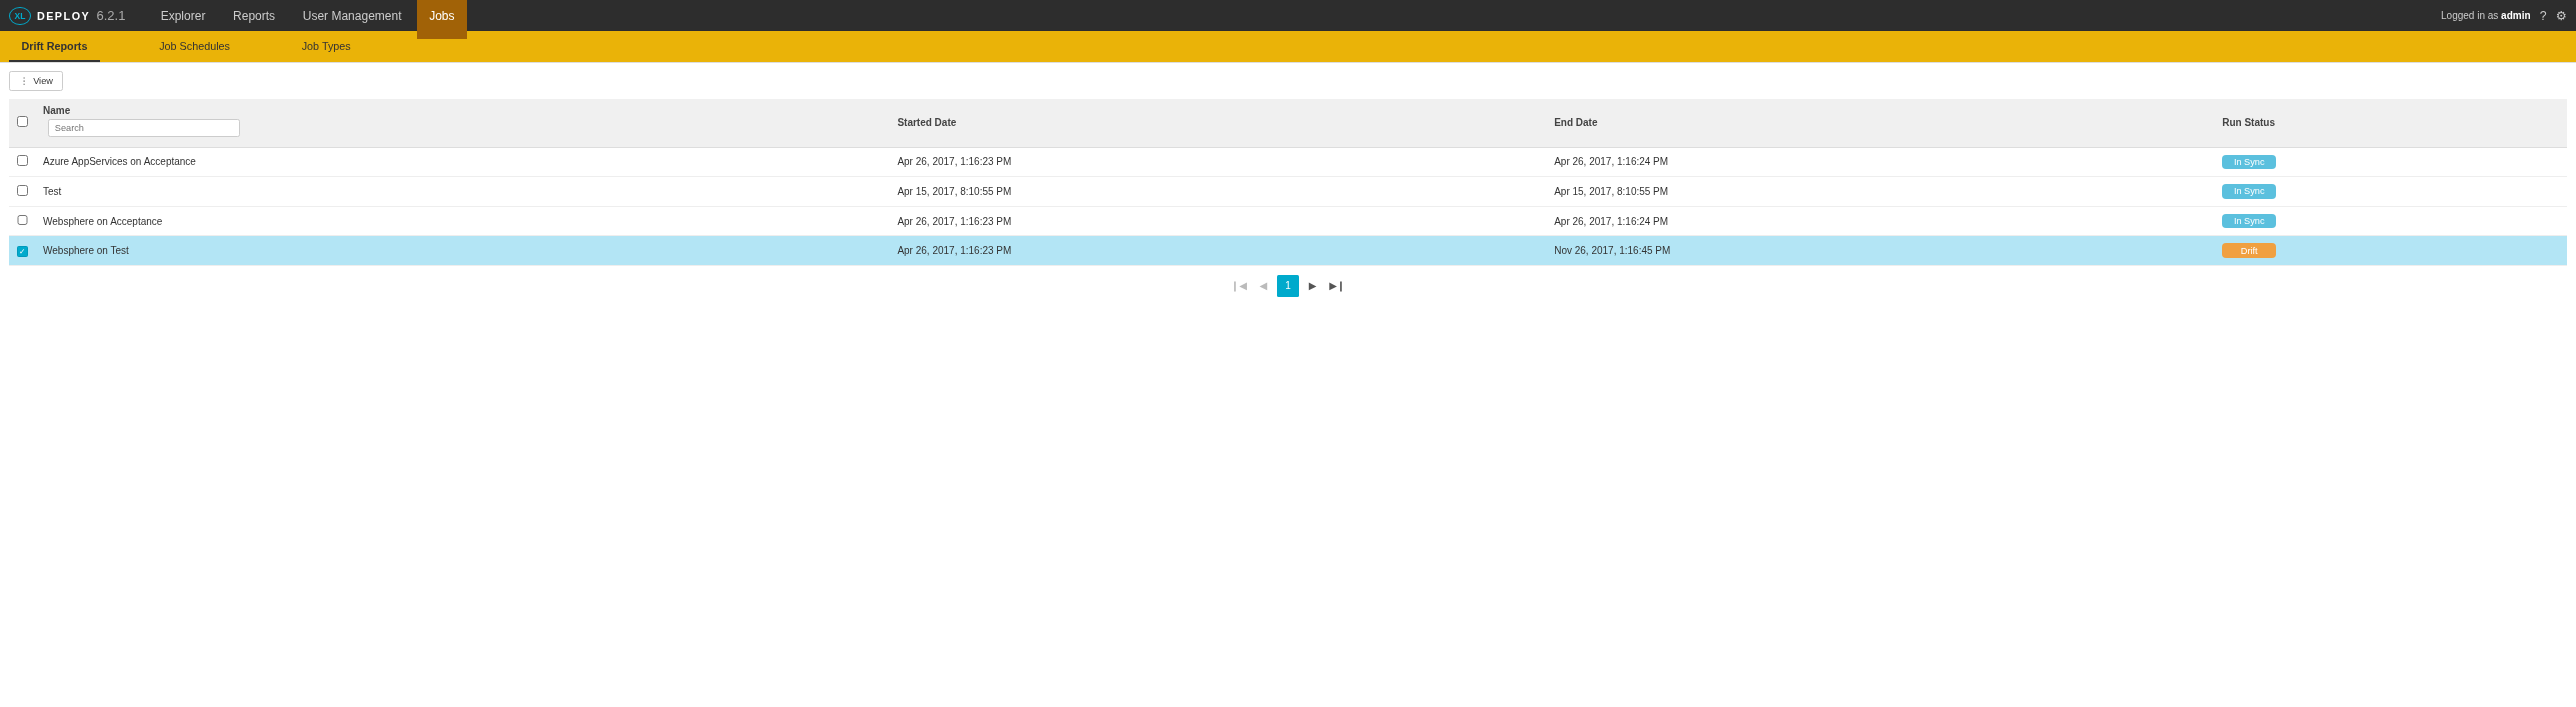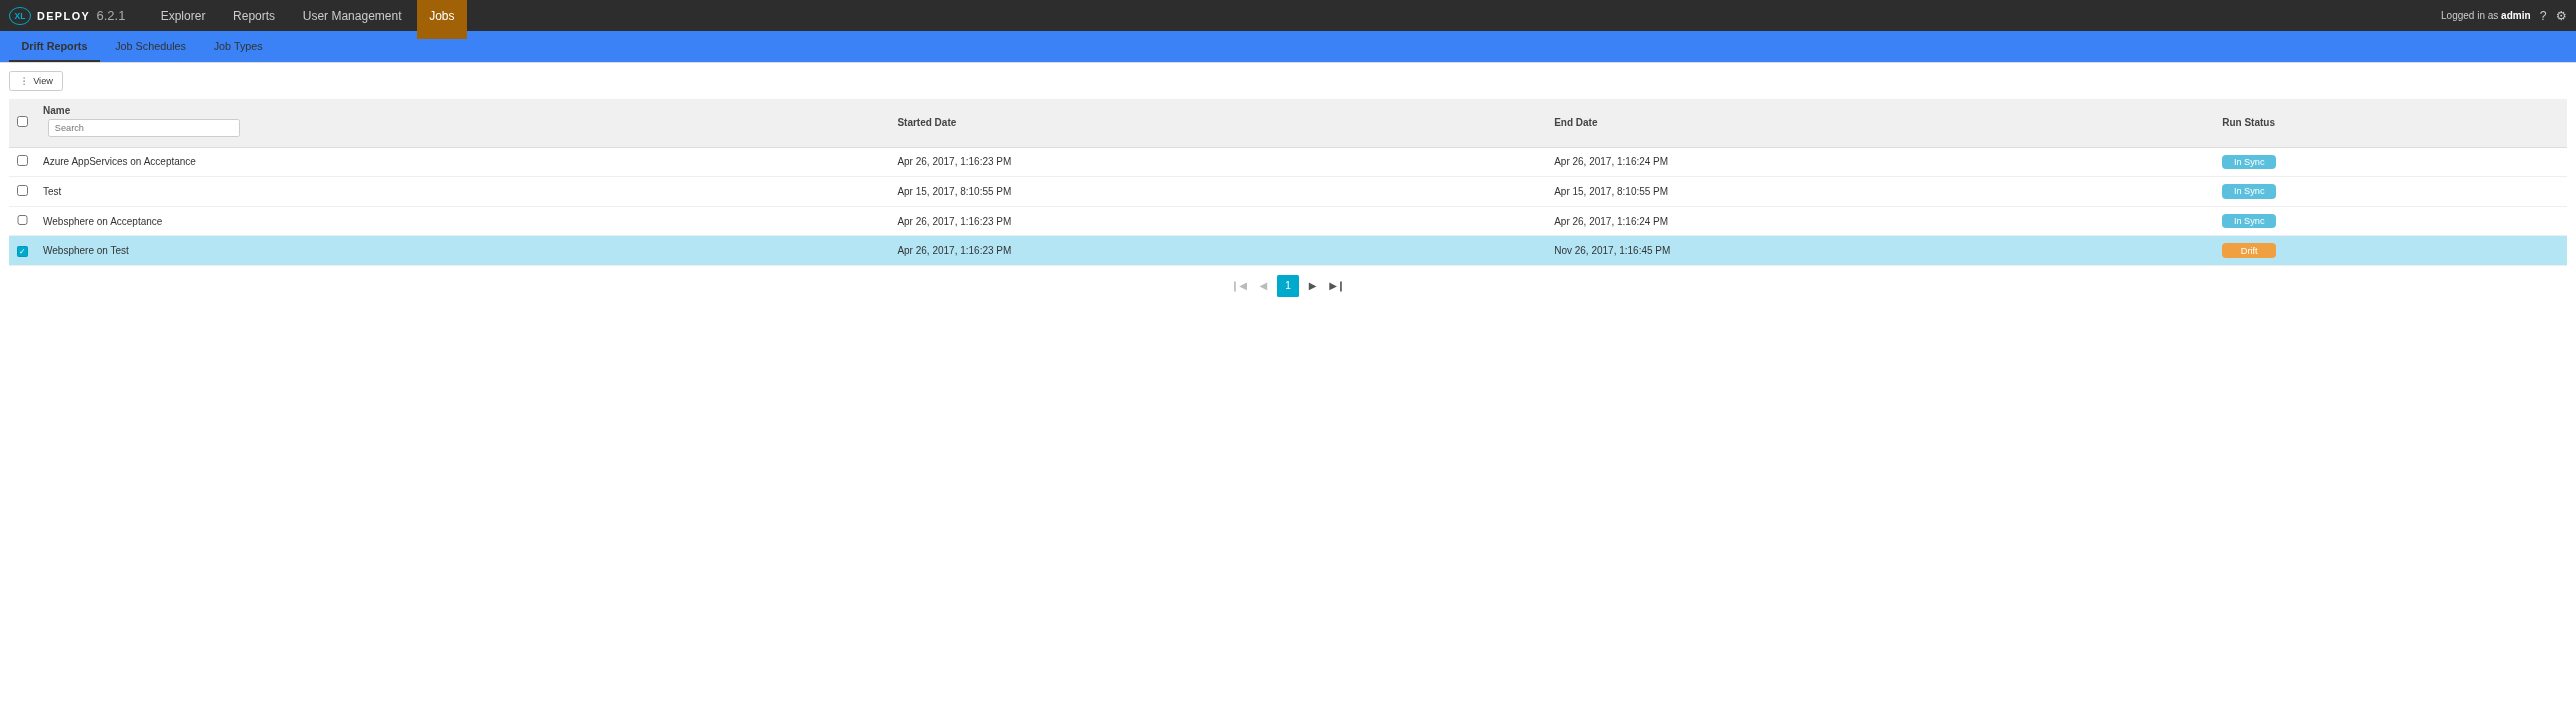--- a/index.html
+++ b/index.html
@@ -75,21 +75,22 @@
       font-size: 12.3px;
       cursor: pointer;
     }
 
     
     .subtabs {
       border-bottom: 0.8px solid #ddd;
       display: flex;
       align-items: flex-end;
       padding: 0 9.2px;
-      background: #3b82f6;
+      background: #eab308;
+      gap: 44px;
     }
     .subtab {
       padding: 9.2px 12.3px 7.7px;
       cursor: pointer;
       font-size: 10.8px;
       color: #333;
       border-bottom: 2.3px solid transparent;
       margin-right: 3.1px;
     }
     .subtab.active {

